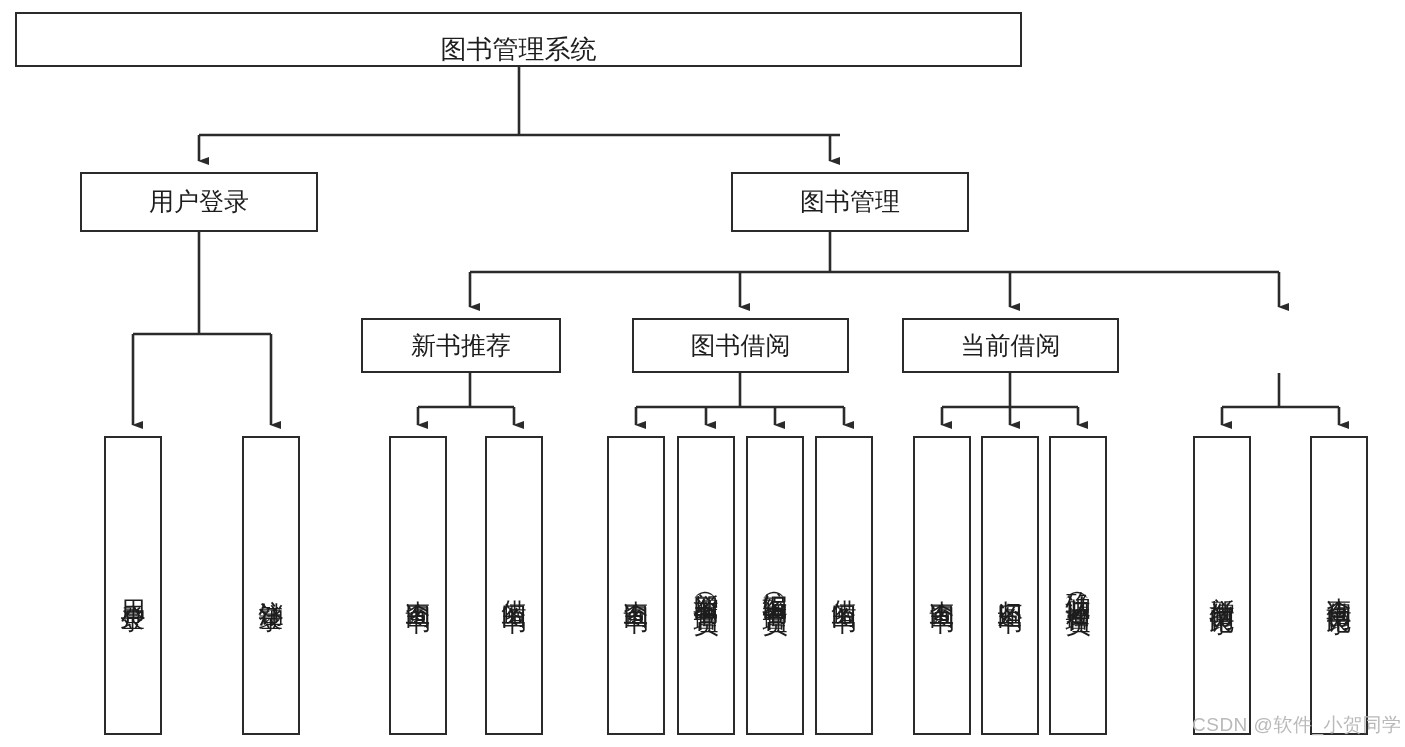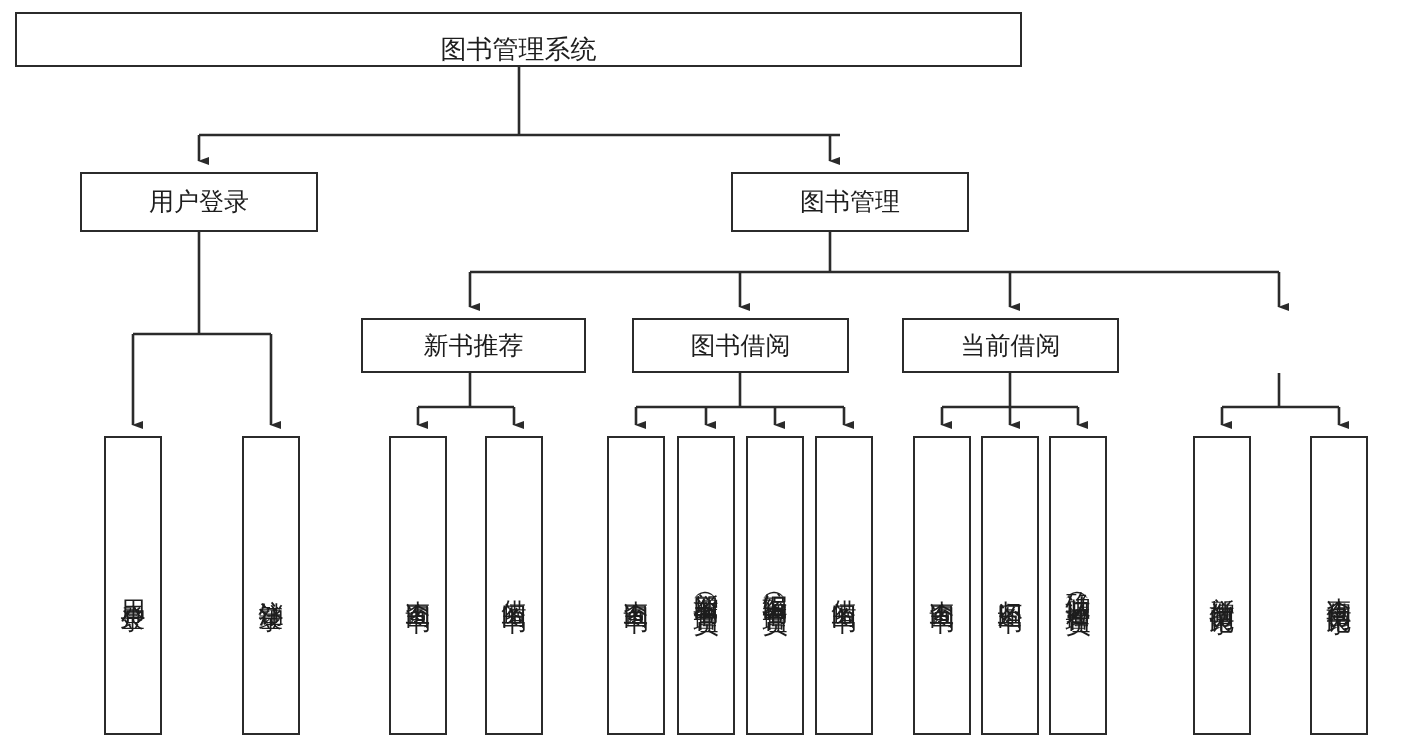--- a/index.html
+++ b/index.html
@@ -124,21 +124,21 @@
   </div>
 
   <div class="node horizontal" style="left:80px; top:172px; width:238px; height:60px;">
     <span class="node-label">用户登录</span>
   </div>
 
   <div class="node horizontal" style="left:711px; top:172px; width:238px; height:60px;margin-left:20px;">
     <span class="node-label">图书管理</span>
   </div>
 
-  <div class="node horizontal" style="left:361px; top:318px; width:225px; height:55px;">
+  <div class="node horizontal" style="left:361px; top:318px; width:200px; height:55px;">
     <span class="node-label">新书推荐</span>
   </div>
 
   <div class="node horizontal" style="left:902px; top:318px; width:217px; height:55px;">
     <span class="node-label">当前借阅</span>
   </div>
 
   <div class="node horizontal" style="left:632px; top:318px; width:217px; height:55px;">
     <span class="node-label">图书借阅</span>
   </div>
@@ -189,14 +189,15 @@
   </div>
 
   <div class="node vertical" style="left:1193px; top:436px; width:58px; height:299px;">
     <span class="node-label">新增借阅记录</span>
   </div>
 
   <div class="node vertical" style="left:1310px; top:436px; width:58px; height:299px;">
     <span class="node-label">查询借阅记录</span>
   </div>
 
+  <div class="watermark" style="left:1192px; top:712px;">CSDN @软件_小贺同学</div>
 
 </div>
 
 </body></html>

